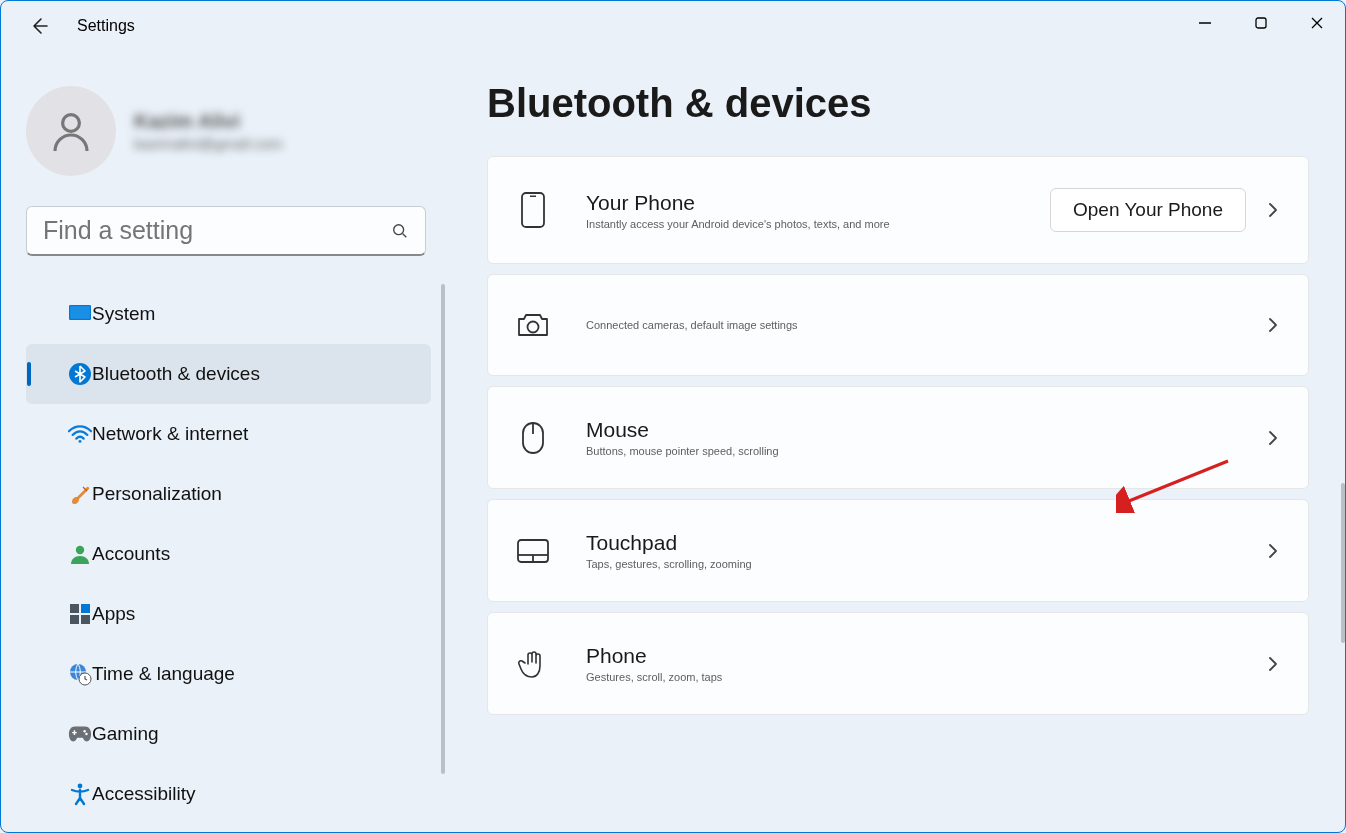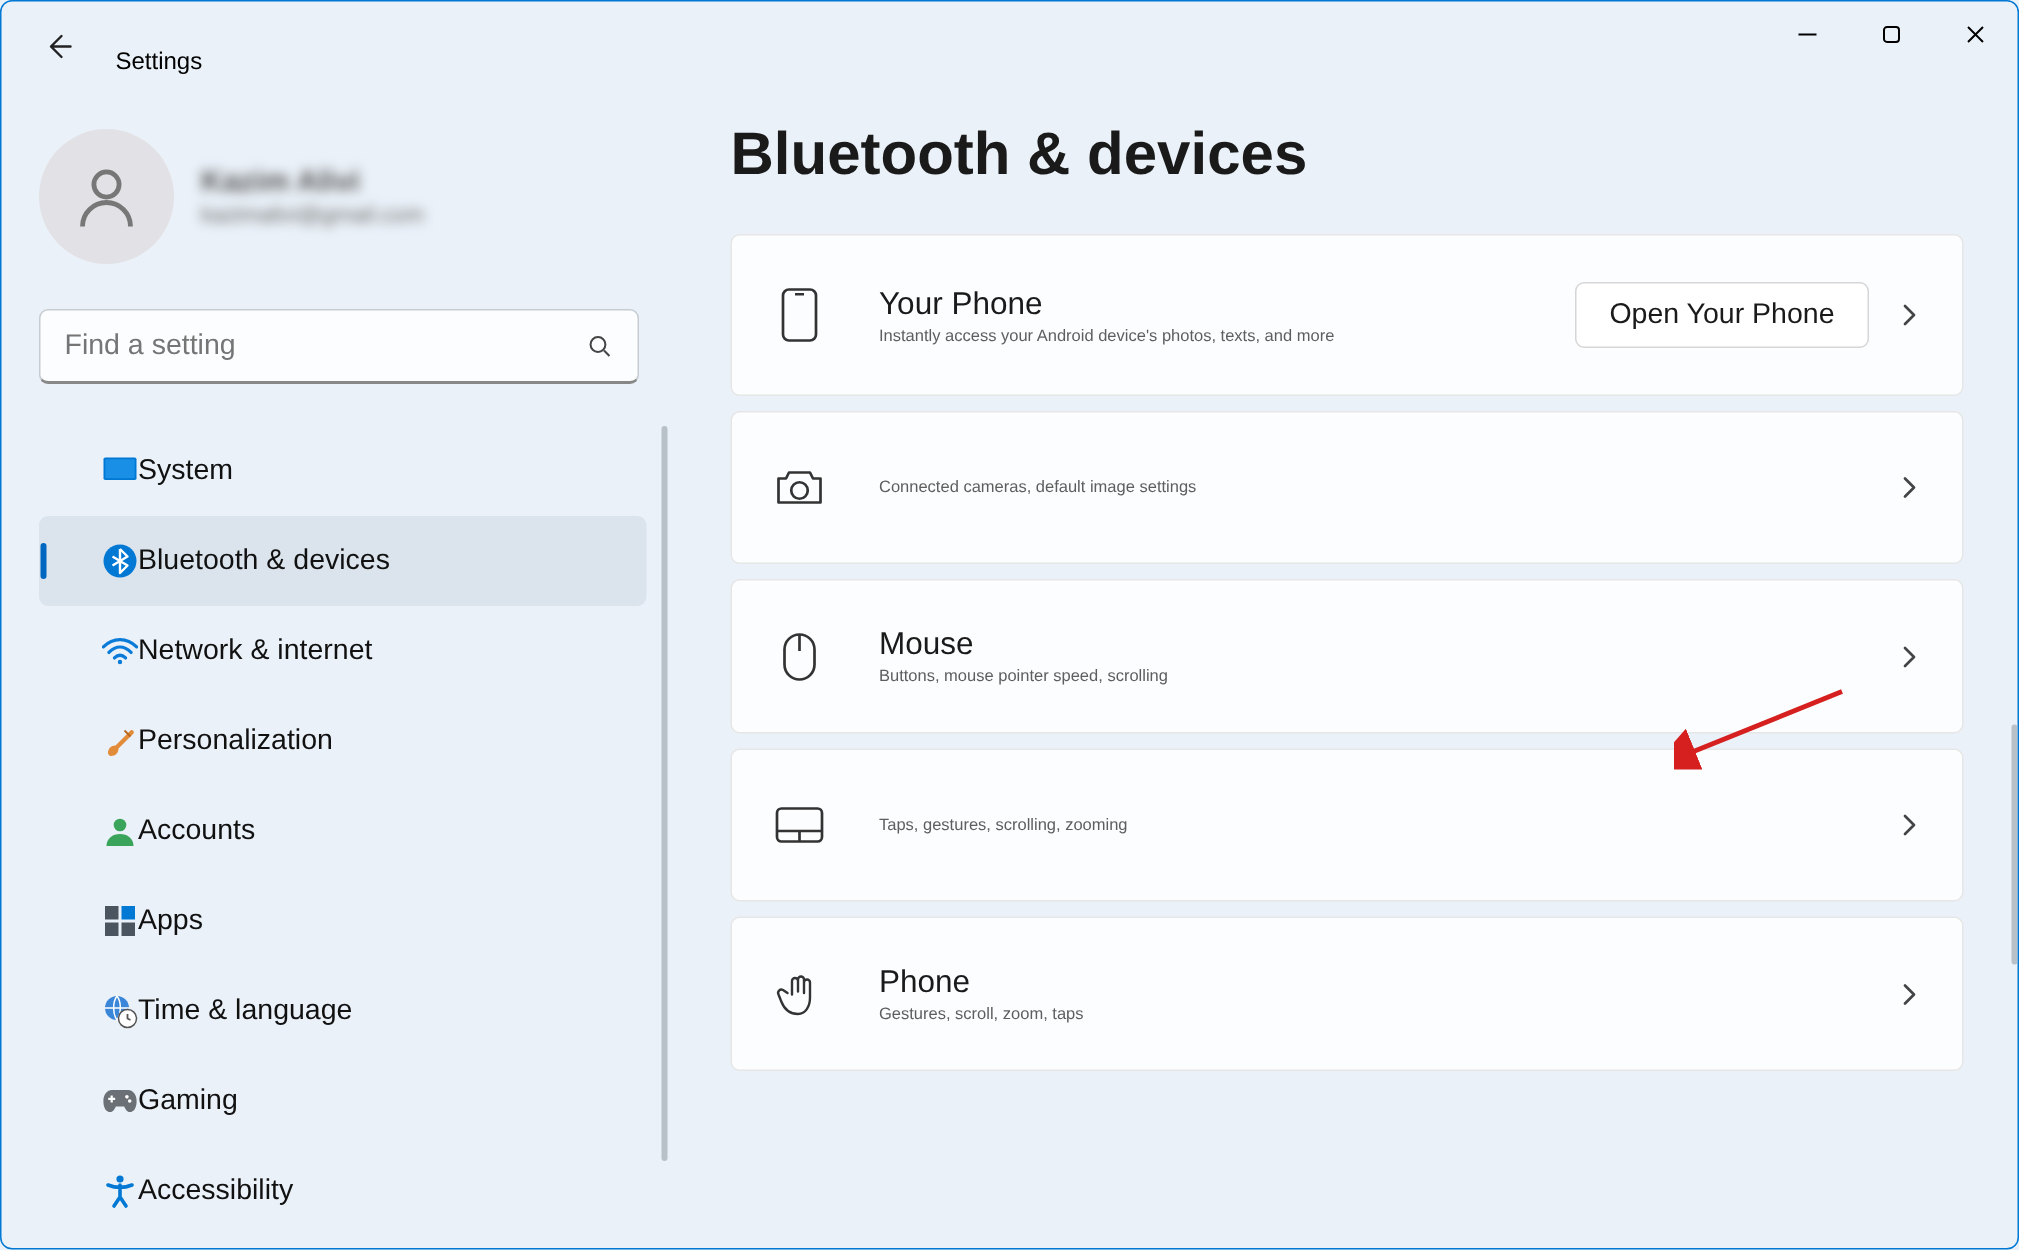--- a/index.html
+++ b/index.html
@@ -1,36 +1,36 @@
 <!DOCTYPE html>
 <html><head>
 <meta charset="utf-8">
 <style>
   * { box-sizing: border-box; margin: 0; padding: 0; font-family: "Segoe UI", -apple-system, BlinkMacSystemFont, sans-serif; }
   html, body { width: 1346px; height: 833px; overflow: hidden; }
   body { background: #eaf1f8; position: relative; border-radius: 8px; border: 1px solid #0078d4; }
 
   
-  .titlebar { height: 50px; display: flex; align-items: flex-end; padding-left: 18px; }
+  .titlebar { height: 50px; display: flex; align-items: center; padding-left: 18px; }
   .back-btn { width: 40px; height: 40px; display: flex; align-items: center; justify-content: center; }
   .app-title { font-size: 16px; margin-left: 18px; color: #000; }
   .window-controls { position: absolute; top: 0; right: 0; display: flex; }
   .win-ctrl { width: 56px; height: 44px; display: flex; align-items: center; justify-content: center; }
 
   
   .layout { display: flex; height: calc(100% - 50px); }
   .sidebar { width: 450px; padding: 35px 0 0 0; position: relative; }
   .profile { display: flex; align-items: center; gap: 18px; padding-left: 25px; margin-bottom: 30px; }
   .avatar-circle { width: 90px; height: 90px; border-radius: 50%; background: #e2e2e6; display: flex; align-items: center; justify-content: center; }
   .profile-text { display: flex; flex-direction: column; gap: 2px; }
   .profile-name { font-size: 20px; font-weight: 600; color: #555; filter: blur(4px); }
   .profile-email { font-size: 15px; color: #666; filter: blur(4px); }
 
   .search-box { margin: 0 25px 28px 25px; height: 50px; background: #fcfdfe; border: 1px solid #c6ccd2; border-bottom: 2px solid #888; border-radius: 6px; display: flex; align-items: center; padding: 0 16px; }
-  .search-input { flex: 1; border: none; outline: none; background: transparent; font-size: 19px; color: #5c5c5c; }
+  .search-input { flex: 1; border: none; outline: none; background: transparent; font-size: 25px; color: #5c5c5c; }
   .search-icon { width: 18px; height: 18px; }
 
   .nav-list { position: relative; }
   .nav-scroll { position: absolute; right: 6px; top: 0; width: 4px; height: 490px; background: #b8c0c8; border-radius: 2px; }
   .nav-item { height: 60px; display: flex; align-items: center; padding-left: 42px; border-radius: 6px; margin: 0 20px 0 25px; font-size: 19px; color: #111; position: relative; }
   .nav-item.active { background: #dbe4ed; }
   .nav-item.active::before { content: ""; position: absolute; left: 1px; top: 18px; bottom: 18px; width: 4px; background: #0067c0; border-radius: 2px; }
   .nav-icon { width: 24px; height: 24px; display: flex; align-items: center; justify-content: center; }
 
   
@@ -253,20 +253,21 @@
 
       <div class="card">
         <div class="card-icon">
           <svg width="34" height="26" viewBox="0 0 34 26">
               <rect x="2" y="2" width="30" height="22" rx="3" stroke="#333" stroke-width="1.8" fill="none"></rect>
               <line x1="2" y1="17" x2="32" y2="17" stroke="#333" stroke-width="1.8"></line>
               <line x1="17" y1="17" x2="17" y2="24" stroke="#333" stroke-width="1.8"></line>
             </svg>
         </div>
         <div class="card-text">
+          <div class="card-title">Touchpad</div>
           <div class="card-desc">Taps, gestures, scrolling, zooming</div>
         </div>
         <svg class="chevron" viewBox="0 0 18 18">
             <path d="M6 3l6 6-6 6" stroke="#444" stroke-width="1.8" fill="none" stroke-linecap="round" stroke-linejoin="round"></path>
           </svg>
       </div>
 
       <div class="card">
         <div class="card-icon">
           <svg width="32" height="32" viewBox="0 0 32 32">

